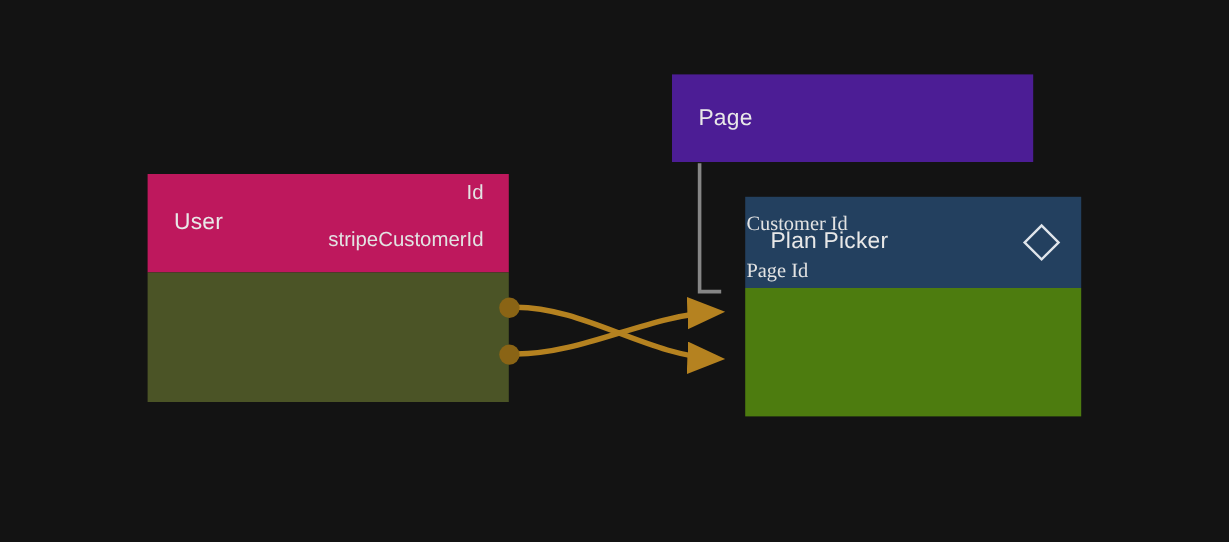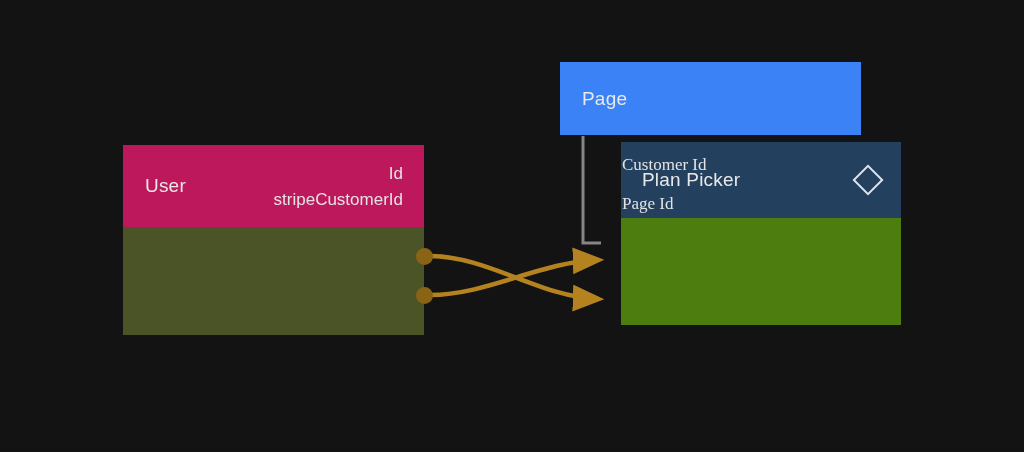--- a/index.html
+++ b/index.html
@@ -56,40 +56,40 @@
     padding: 0 22px;
   }
   #user-node .node-body {
     height: 108px;
     background: #4b5426;
   }
   #user-node .field {
     right: 21px;
     text-align: right;
   }
-  #user-field-id      { top: 6px; margin-top: 13px; }
+  #user-field-id      { top: 6px; }
   #user-field-stripe  { top: 45px; }
 
   
   #page-node {
     left: 560px;
     top: 62px;
     width: 301px;
     height: 73px;
-    background: #3b82f6;
+    background: #4c1d95;
   }
   #page-node .node-header {
     height: 73px;
     padding: 0 22px;
   }
 
   
   #plan-picker-node {
     left: 601px;
-    top: 142px;
+    top: 164px;
     width: 300px;
     height: 129px;
     padding-left: 20px;
   }
   #plan-picker-node .node-header {
     height: 76px;
     background: #23405f;
     padding: 0 22px 0 21px;
   }
   #plan-picker-node .node-body {

